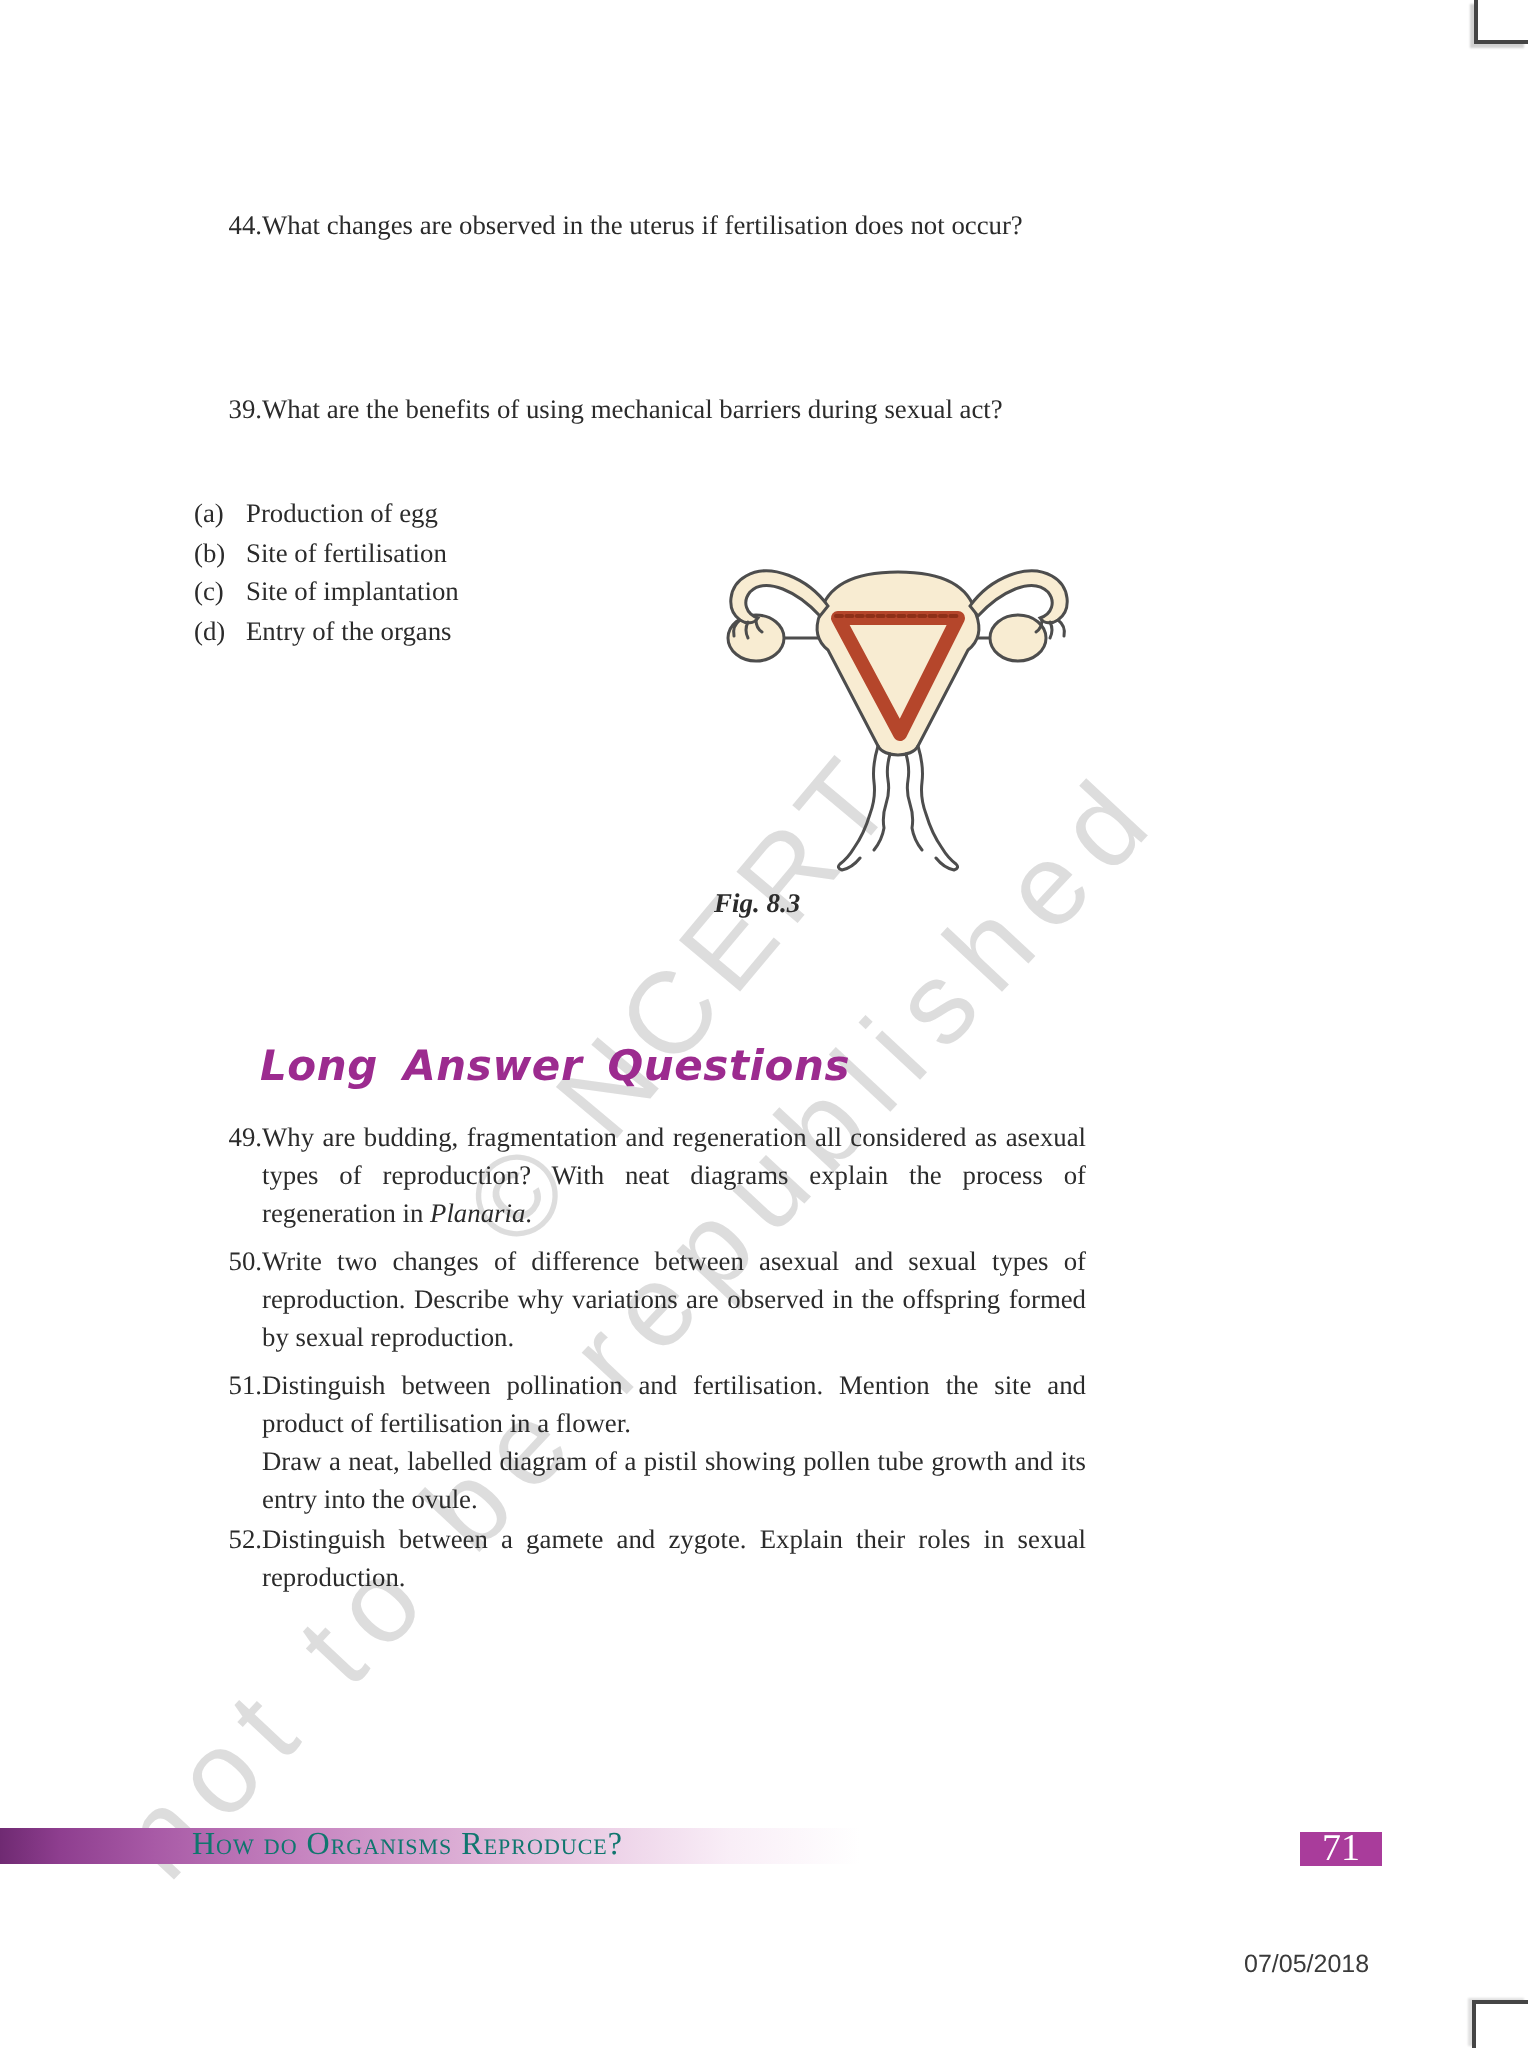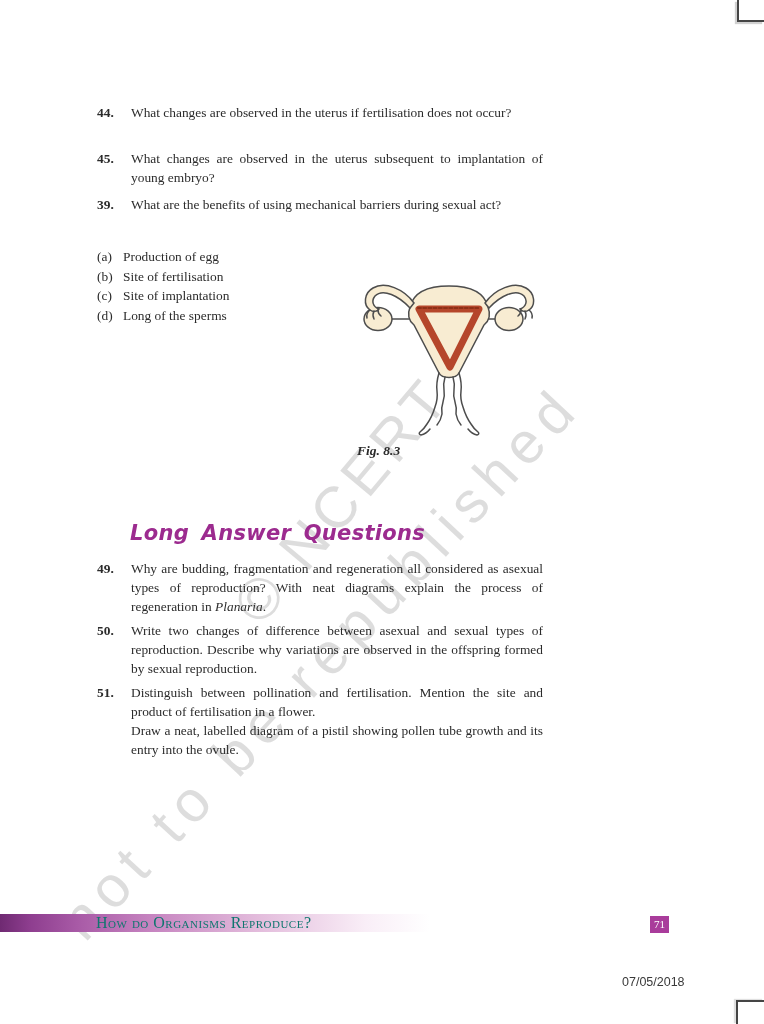--- a/index.html
+++ b/index.html
@@ -16,21 +16,21 @@
     color:rgba(173,173,173,0.42);
     white-space:nowrap;font-weight:400;
   }
   .wm1{left:245px;top:581px;font-size:58px;letter-spacing:6px;
        transform:rotate(-50deg);transform-origin:0 50%;}
   .wm2{left:70px;top:896px;font-size:58px;letter-spacing:9px;
        transform:rotate(-47deg);transform-origin:0 50%;}
   
   .q{position:absolute;left:97px;width:446px;display:flex;z-index:1;
      font-size:13.4px;line-height:19px;}
-  .qnum{width:34px;flex:none;font-weight:bold;}
+  .qnum{width:34px;flex:none;font-weight:normal;text-align:right;}
   .qtext{flex:1;text-align:justify;}
   .opts{margin-top:5px;}
   .opt{display:flex;line-height:19.5px;margin-left:0px;}
   .optlabel{width:26px;flex:none;}
   
   .section-heading{
     position:absolute;left:130px;top:521px;z-index:1;
     font-family:"DejaVu Sans","Liberation Sans",sans-serif;
     font-style:italic;font-weight:600;font-size:21px;
     letter-spacing:0.3px;word-spacing:5px;
@@ -45,22 +45,22 @@
   .footer-bar{
     position:absolute;left:0;top:914px;width:430px;height:18px;z-index:1;
     background:linear-gradient(90deg,#6f2a72 0%,#8e3e8f 7%,#a85aa6 18%,
                #c684c0 35%,#e3bcdc 60%,#f9eef7 85%,#ffffff 100%);
   }
   .footer-title{
     position:absolute;left:96px;top:914px;height:15px;line-height:18px;z-index:2;
     font-variant:small-caps;font-size:16px;letter-spacing:0.5px;color:#0f766e;
   }
   .page-number-box{
-    position:absolute;left:650px;top:916px;width:19px;height:17px;z-index:2;
-    text-align:center;line-height:17px;font-size:11px;color:#ffffff;
+    position:absolute;left:650px;top:916px;width:41px;height:17px;z-index:2;
+    text-align:center;line-height:17px;font-size:19px;color:#ffffff;
   }
   .date-stamp{
     position:absolute;left:622px;top:975px;z-index:1;
     font-family:"Liberation Sans","DejaVu Sans",sans-serif;
     font-size:12.5px;color:#3a3a3a;text-align:right;
   }
   
   .corner-top-right{
     position:absolute;right:0;top:0;width:25px;height:20px;z-index:1;
     border-left:2px solid #454545;border-bottom:2px solid #454545;
@@ -81,24 +81,20 @@
   <div class="wm wm2">not to be republished</div>
 
   <div class="corner-top-right"></div>
   <div class="corner-bottom-right"></div>
 
   <div class="q" style="top:103px">
     <div class="qnum">44.</div>
     <div class="qtext">What changes are observed in the uterus if fertilisation does not occur?</div>
   </div>
 
-  <div class="q" style="top:149px">
-    <div class="qnum">45.</div>
-    <div class="qtext">What changes are observed in the uterus subsequent to implantation of young embryo?</div>
-  </div>
 
   <div class="q" style="top:195px">
     <div class="qnum">39.</div>
     <div class="qtext">What are the benefits of using mechanical barriers during sexual act?</div>
   </div>
 
   <div class="q" style="top:242px">
     <div class="qtext">
       <div class="opts">
         <div class="opt">
@@ -108,21 +104,21 @@
         <div class="opt">
           <div class="optlabel">(b)</div>
           <div>Site of fertilisation</div>
         </div>
         <div class="opt">
           <div class="optlabel">(c)</div>
           <div>Site of implantation</div>
         </div>
         <div class="opt">
           <div class="optlabel">(d)</div>
-          <div>Long of the sperms</div>
+          <div>Entry of the organs</div>
         </div>
       </div>
     </div>
   </div>
 
   <div class="figure-wrap">
     <svg width="185" height="162" viewBox="0 0 185 162" fill="none" stroke="#4d4d4d" stroke-width="1.5" stroke-linecap="round">
 
       <path d="M34,42 L61,42"></path>
       <path d="M151,42 L124,42"></path>
@@ -167,20 +163,24 @@
   </div>
 
   <div class="q" style="top:683px">
     <div class="qnum">51.</div>
     <div class="qtext">
       <div style="text-align:justify">Distinguish between pollination and fertilisation. Mention the site and product of fertilisation in a flower.</div>
       <div style="text-align:justify">Draw a neat, labelled diagram of a pistil showing pollen tube growth and its entry into the ovule.</div>
     </div>
   </div>
 
+  <div class="q" style="top:760px">
+    <div class="qnum">52.</div>
+    <div class="qtext">Distinguish between a gamete and zygote. Explain their roles in sexual reproduction.</div>
+  </div>
 
 
   <div class="footer-bar"></div>
   <div class="footer-title">How do Organisms Reproduce?</div>
   <div class="page-number-box" style="background:#a93c9b">71</div>
   <div class="date-stamp">07/05/2018</div>
 
 </div>
 
 </body></html>

